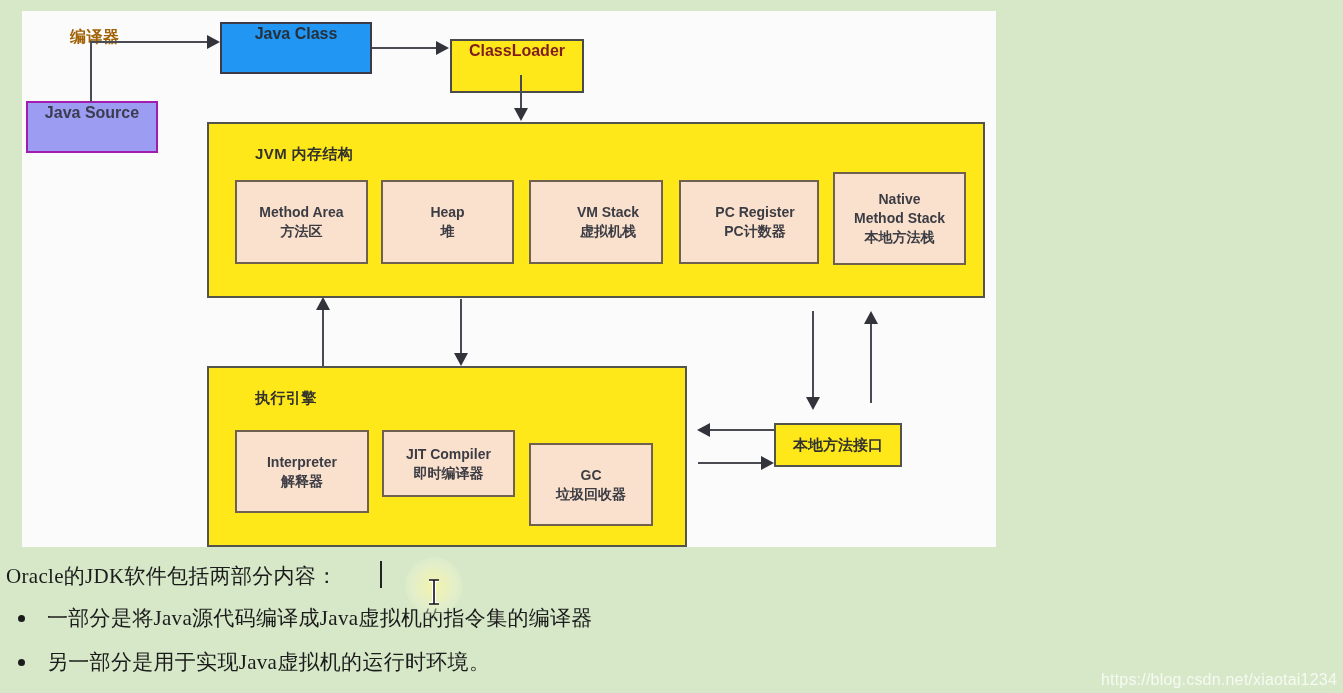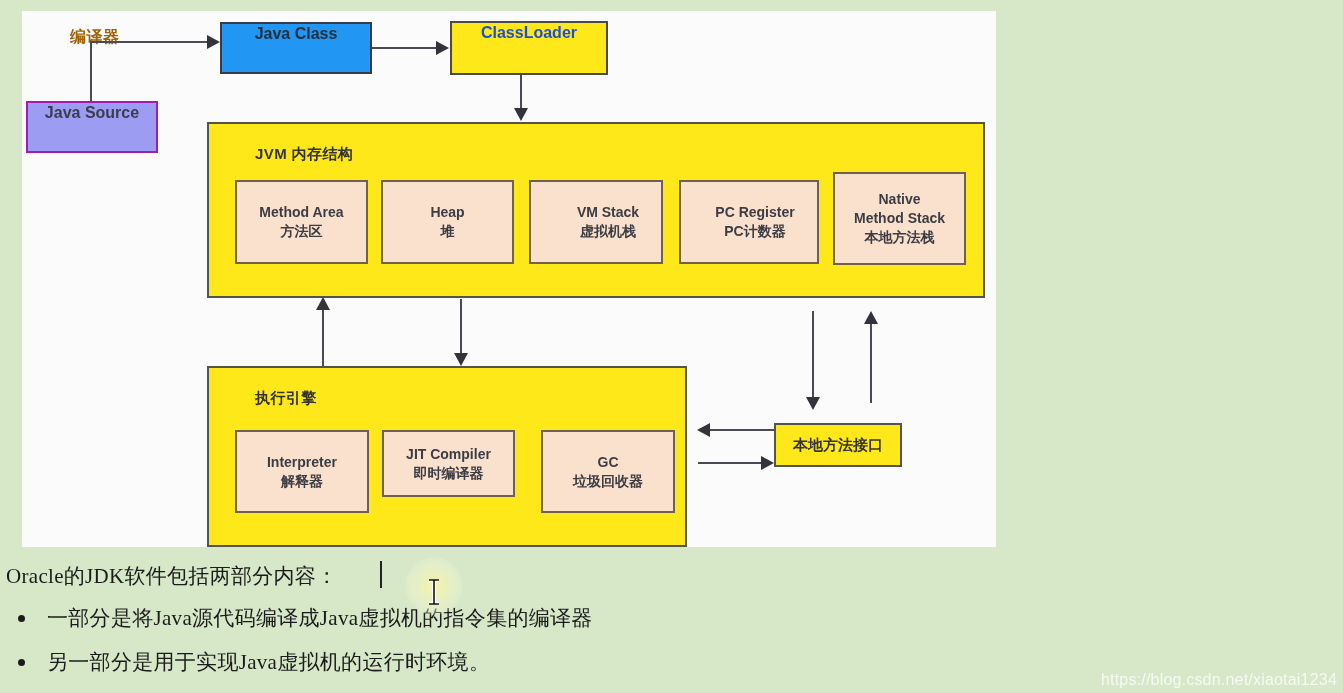--- a/index.html
+++ b/index.html
@@ -48,25 +48,25 @@
     color: #3c3c50;
   }
   #java-class-box {
     left: 198px; top: 11px; width: 152px; height: 52px;
     background: #2196f3;
     border: 2px solid #3a3a48;
     font-size: 16px;
     color: #26303c;
   }
   #class-loader-box {
-    left: 428px; top: 10px; width: 158px; height: 54px;
+    left: 428px; top: 28px; width: 134px; height: 54px;
     background: #ffe81a;
     border: 2px solid #4a4a48;
     font-size: 16px;
-    color: #1d4ed8;
+    color: #7f1d1d;
   }
 
   #compiler-label {
     position: absolute;
     left: 48px; top: 16px;
     font-size: 16px;
     font-weight: bold;
     color: #a16207;
     letter-spacing: 0.5px;
   }
@@ -115,21 +115,21 @@
   
   #box-method-area   { left: 26px;  top: 56px; width: 133px; height: 84px; }
   #box-heap          { left: 172px; top: 56px; width: 133px; height: 84px; }
   #box-vm-stack      { left: 320px; top: 56px; width: 134px; height: 84px; padding-left: 24px; }
   #box-pc-register   { left: 470px; top: 56px; width: 140px; height: 84px; padding-left: 12px; }
   #box-native-stack  { left: 624px; top: 48px; width: 133px; height: 93px; }
 
   
   #box-interpreter   { left: 26px;  top: 62px; width: 134px; height: 83px; }
   #box-jit           { left: 173px; top: 62px; width: 133px; height: 67px; }
-  #box-gc            { left: 320px; top: 62px; width: 134px; height: 83px; margin-left: 12px; }
+  #box-gc            { left: 320px; top: 75px; width: 124px; height: 83px; }
 
   
   #native-interface-box {
     position: absolute;
     left: 752px; top: 412px; width: 128px; height: 44px;
     box-sizing: border-box;
     background: #ffe81a;
     border: 2px solid #55544a;
     display: flex; align-items: center; justify-content: center;
     font-size: 15px; font-weight: bold; color: #33332c;

